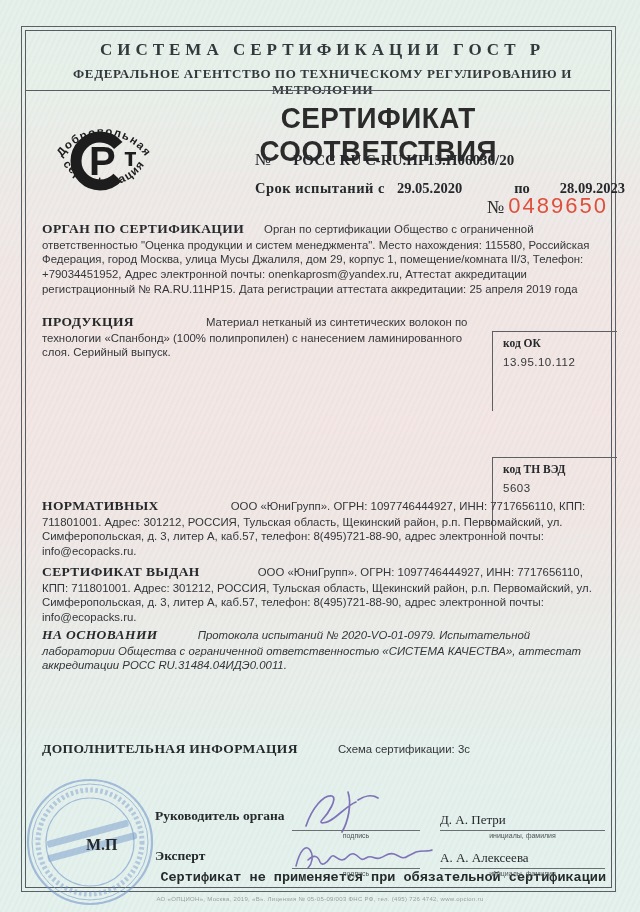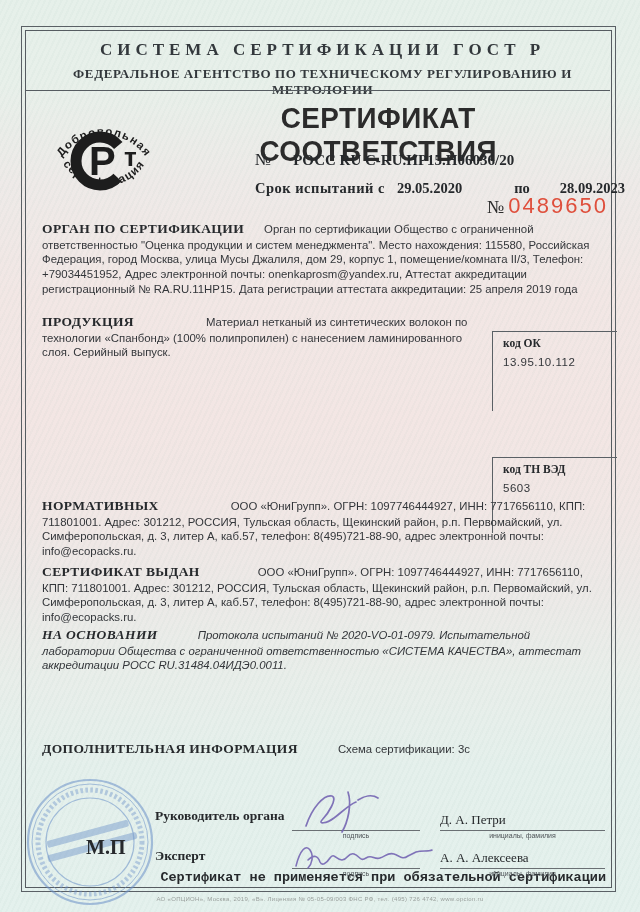--- a/index.html
+++ b/index.html
@@ -59,21 +59,21 @@
   .codebox .cval{font-size:11.5px; margin-top:7px; color:#33363a; letter-spacing:0.5px;}
   .cb1{top:320px; height:74px;margin-top:11px;} .cb2{top:417px; height:70px;margin-top:40px;}
 
   .sig-role{position:absolute; left:155px; z-index:4; font-family:"Liberation Serif", serif;
     font-weight:bold; font-size:13.5px; color:#26292c;}
   .sigline{position:absolute; border-top:1px solid #6a6f73; z-index:4;}
   .sigcap{position:absolute; z-index:4; font-size:7px; color:#4e5357; text-align:center;}
   .signame{position:absolute; z-index:4; font-family:"Liberation Serif", serif; font-size:13px;
     color:#26292c; text-align:left;}
   .mp{position:absolute; left:86px; top:836px; z-index:6; font-family:"Liberation Serif", serif;
-    font-weight:bold; font-size:20px; color:#26292c;}
+    font-weight:bold; font-size:16px; color:#26292c;}
   .stamp{position:absolute; left:20px; top:772px; z-index:5; opacity:0.9;}
   .handsig{position:absolute; z-index:5;}
 
   .footnote{position:absolute; left:42px; right:34px; top:870px; z-index:3; text-align:right;
     font-family:Liberation Mono, monospace; font-weight:bold; font-size:13.5px; color:#26292c;}
   .printline{position:absolute; left:0; right:0; top:896px; z-index:3; text-align:center;
     font-size:6px; color:#9aa09d; letter-spacing:0.3px;}
 </style>
 </head>
 <body>

